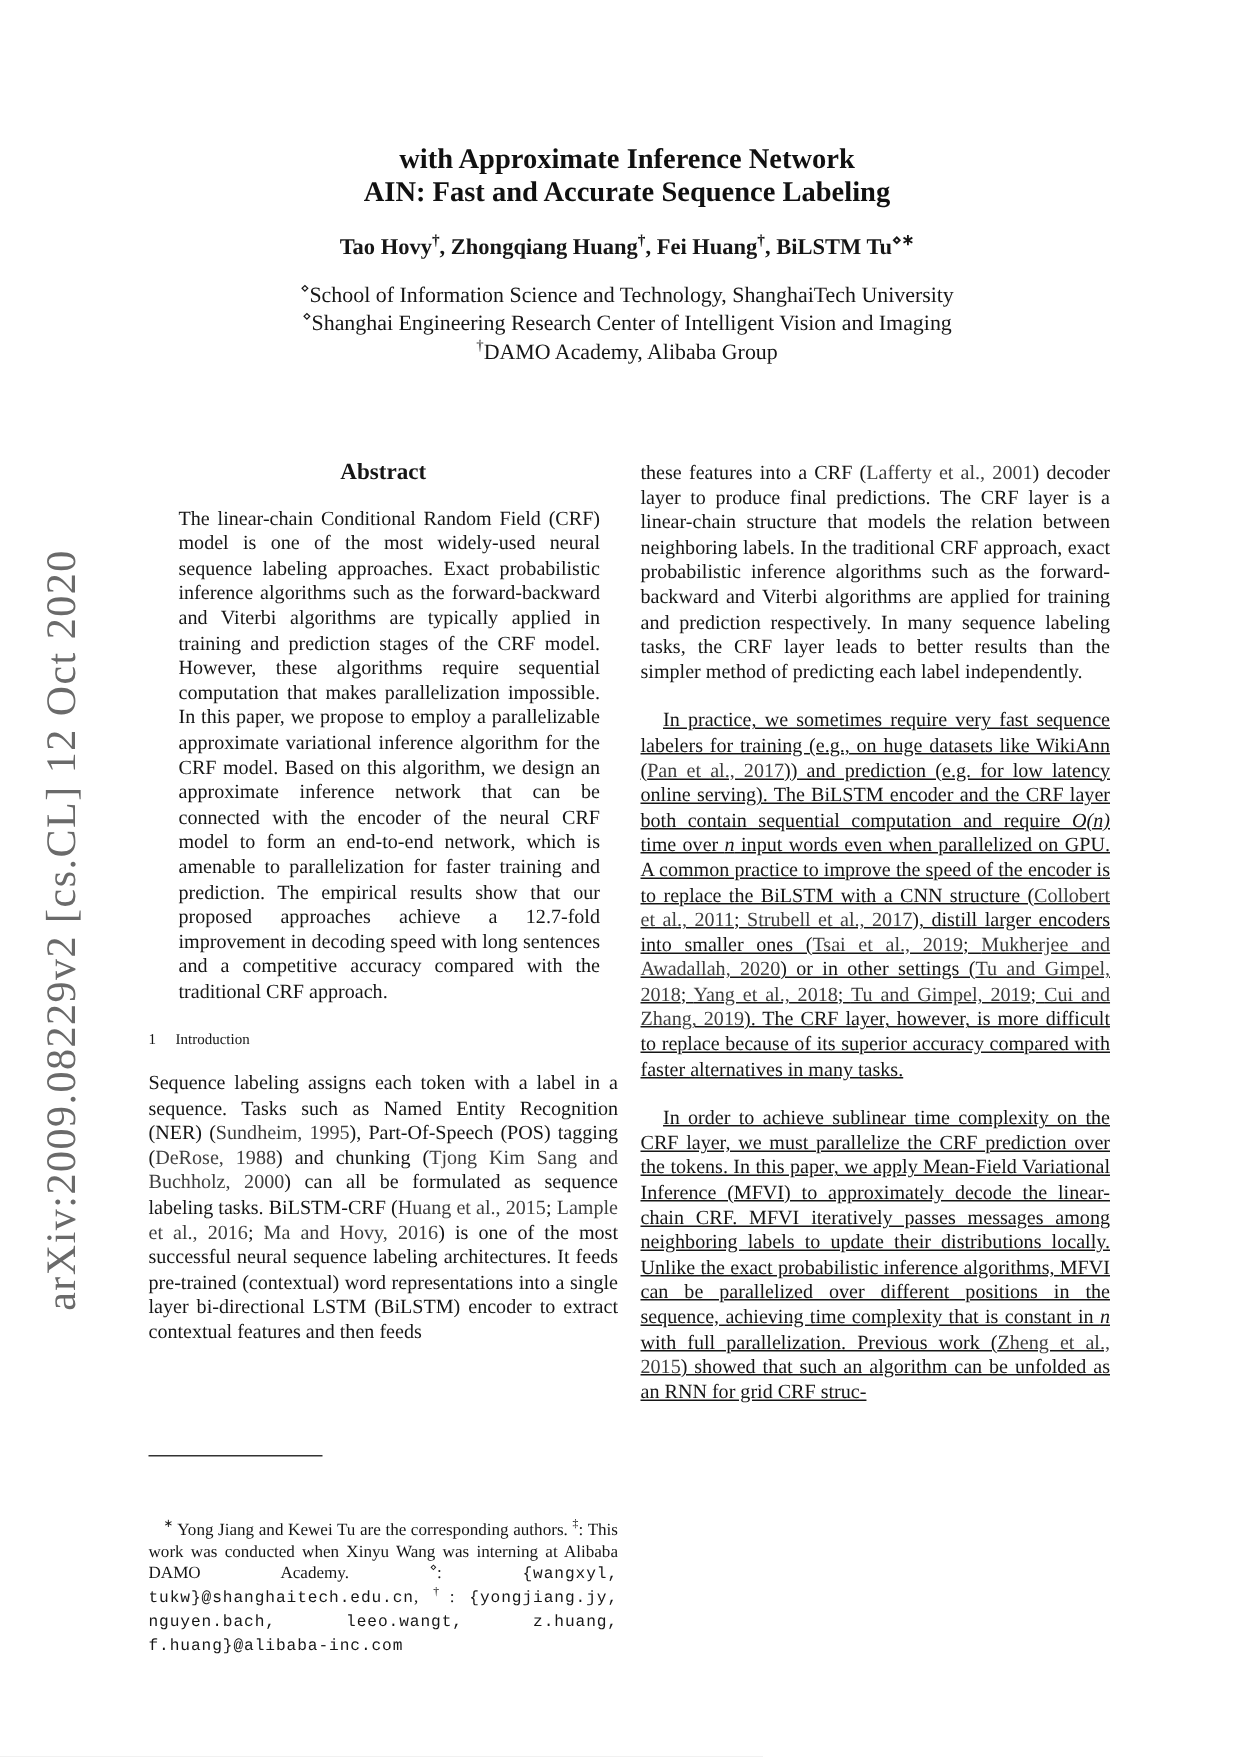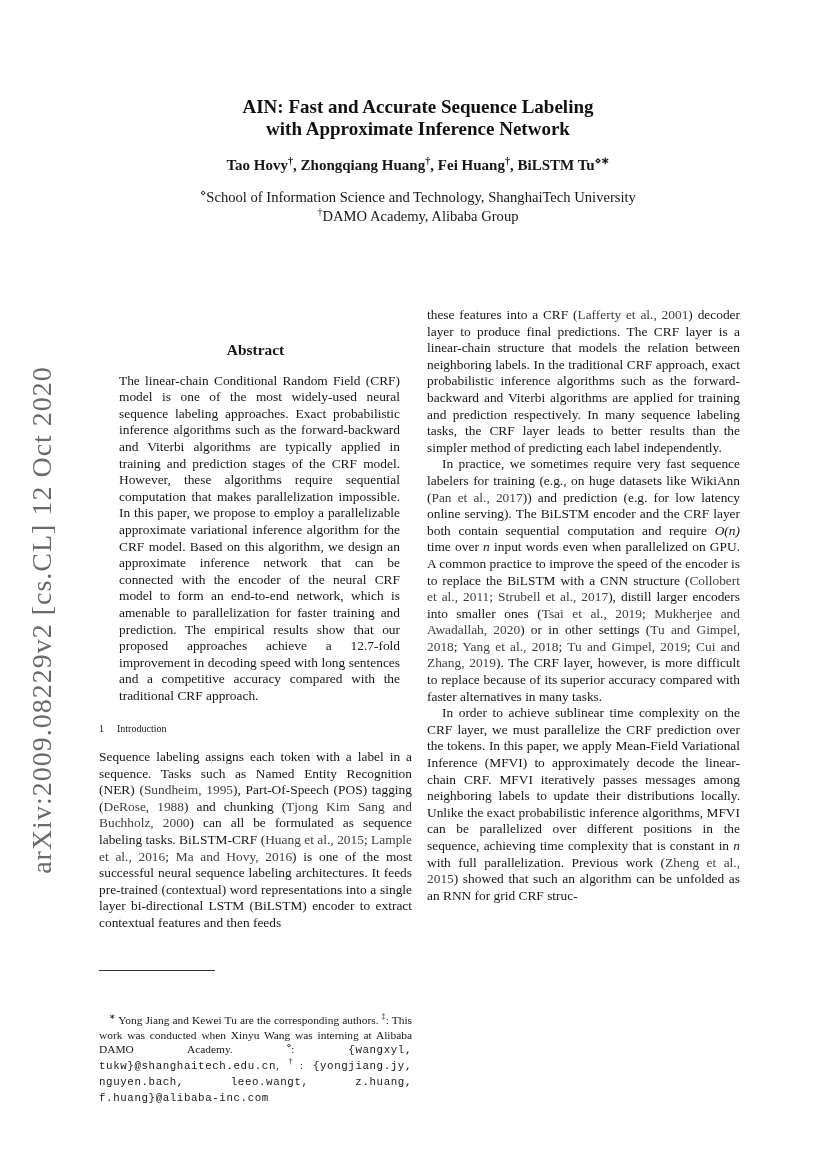--- a/index.html
+++ b/index.html
@@ -31,56 +31,57 @@
   .title-line { font-size: 19px; font-weight: bold; line-height: 21.5px; color: #111; }
   .authors { margin-top: 17px; font-weight: bold; font-size: 15px; line-height: 19.5px; }
   .affiliations { margin-top: 12px; font-size: 14.6px; line-height: 19px; }
   .sup { vertical-align: super; font-size: 68%; line-height: 0; }
 
   
   .col { position: absolute; top: 307px; width: 313px; font-size: 13.4px; line-height: 16.6px; text-align: justify; }
   .col-left  { left: 99px; }
   .col-right { left: 427px; }
 
-  .abstract-heading { text-align: center; font-weight: bold; font-size: 15.4px; margin-bottom: 14px; margin-top: 35px; }
+  .abstract-heading { text-align: center; font-weight: bold; font-size: 15.4px; margin-bottom: 14px; }
   .abstract-body { padding: 0 12px 0 20px; }
 
   .section-heading { font-size: 10px; font-weight: normal; margin-top: 17px; margin-bottom: 11px; }
   .section-heading .sec-num { margin-right: 13px; }
 
   .para { margin: 0; }
   .para.indent { text-indent: 15px; }
-  .para + .para { margin-top: 0; }
+  .para + .para { margin-top: 16px; text-decoration: underline; }
 
   .cite { color: #404040; }
   .math { font-style: italic; font-family: "Liberation Serif", serif; }
   .mono { font-family: "Liberation Mono", monospace; font-size: 10.8px; letter-spacing: 0.6px; }
 
   
   .footnote-block { position: absolute; left: 99px; top: 970px; width: 313px; }
   .footnote-rule { width: 116px; border-top: 1.2px solid #333; margin-bottom: 7px; }
   .footnote-text { font-size: 11.4px; line-height: 14.7px; text-align: justify; text-indent: 10px; margin-top: 42px; }
 </style>
 </head>
 <body>
 
 <div class="page">
 
   <div class="watermark-anchor">
     <div class="watermark">arXiv:2009.08229v2  [cs.CL]  12 Oct 2020</div>
   </div>
 
   <div class="header">
+    <div class="title-line">with Approximate Inference Network</div>
     <div class="title-line">AIN: Fast and Accurate Sequence Labeling</div>
-    <div class="title-line">with Approximate Inference Network</div>
     <div class="authors">
       <div><span>Tao Hovy</span><span class="sup">†</span><span>, Zhongqiang Huang</span><span class="sup">†</span><span>, Fei Huang</span><span class="sup">†</span><span>, BiLSTM Tu</span><span class="sup">⋄∗</span></div>
     </div>
     <div class="affiliations">
       <div><span class="sup">⋄</span><span>School of Information Science and Technology, ShanghaiTech University</span></div>
+      <div><span class="sup">⋄</span><span>Shanghai Engineering Research Center of Intelligent Vision and Imaging</span></div>
       <div><span class="sup">†</span><span>DAMO Academy, Alibaba Group</span></div>
     </div>
   </div>
 
   <div class="col col-left">
     <div class="abstract-heading">Abstract</div>
     <p class="para abstract-body">The linear-chain Conditional Random Field (CRF) model is one of the most widely-used neural sequence labeling approaches. Exact probabilistic inference algorithms such as the forward-backward and Viterbi algorithms are typically applied in training and prediction stages of the CRF model. However, these algorithms require sequential computation that makes parallelization impossible. In this paper, we propose to employ a parallelizable approximate variational inference algorithm for the CRF model. Based on this algorithm, we design an approximate inference network that can be connected with the encoder of the neural CRF model to form an end-to-end network, which is amenable to parallelization for faster training and prediction. The empirical results show that our proposed approaches achieve a 12.7-fold improvement in decoding speed with long sentences and a competitive accuracy compared with the traditional CRF approach.</p>
     <div class="section-heading">
       <span class="sec-num">1</span><span>Introduction</span>
     </div>

